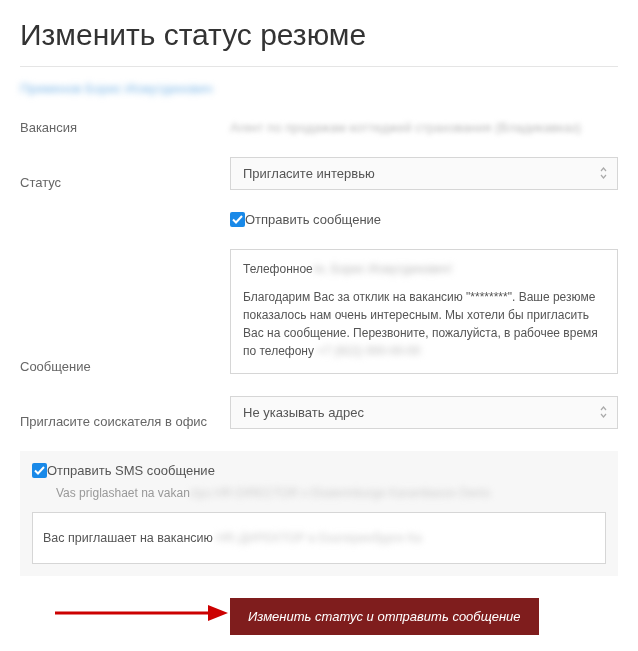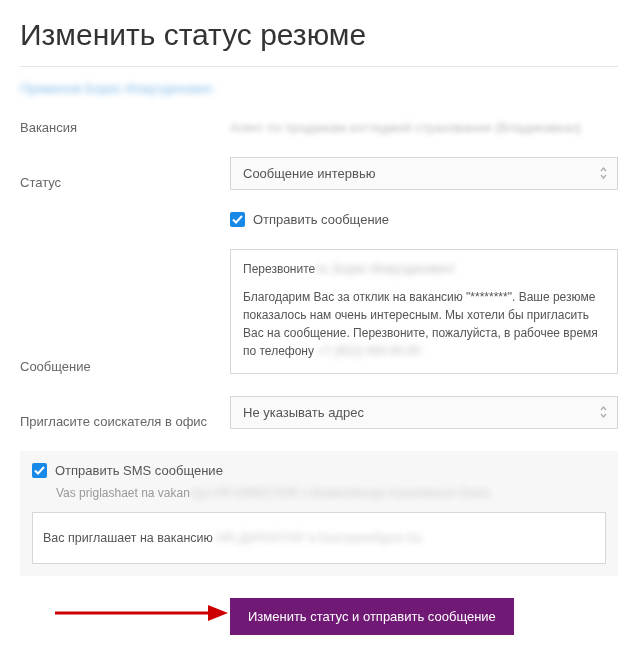--- a/index.html
+++ b/index.html
@@ -72,21 +72,20 @@
       right: 10px;
       top: 50%;
       transform: translateY(-50%);
       color: #aaa;
       font-size: 10px;
       line-height: 1;
     }
     .checkbox-row {
       display: flex;
       align-items: center;
-      gap: 8px;
       font-size: 13px;
       color: #555;
     }
     .checkbox-icon {
       width: 15px;
       height: 15px;
       background: #1989e8;
       border-radius: 2px;
       display: flex;
       align-items: center;
@@ -122,27 +121,28 @@
       width: 100%;
       border: 1px solid #d6d6d6;
       background: #fff;
       padding: 18px 10px;
       font-size: 12.5px;
       color: #555;
       position: relative;
     }
     .sms-input .blur-tail { filter: blur(3px); color: #ccc; }
     .submit-btn {
-      background: #701a75;
+      background: #7f1d1d;
       color: #fff;
       border: none;
       padding: 11px 18px;
       font-size: 13px;
       cursor: pointer;
       margin-left: 210px;
+      font-style: italic;
     }
     .arrow-annot {
       position: absolute;
       left: 30px;
       width: 180px;
       height: 30px;
       pointer-events: none;
     }
     .arrow-wrap { position: relative; }
     .arrow-annot svg { display: block; }
@@ -163,21 +163,21 @@
   <div class="field-col">
     <span class="blurred-text">Агент по продажам коттеджей страхования (Владикавказ)</span>
   </div>
 </div>
 
 
 <div class="row">
   <div class="label-col">Статус</div>
   <div class="field-col">
     <div class="select-box">
-      <span>Сообщение интервью</span>
+      <span>Пригласите интервью</span>
       <span class="select-arrow">
         <svg width="7" height="12" viewBox="0 0 7 12">
             <path d="M1 4 L3.5 1 L6 4 M1 8 L3.5 11 L6 8" stroke="#aaa" stroke-width="1.2" fill="none"></path>
           </svg>
       </span>
     </div>
   </div>
 </div>
 
 
@@ -194,21 +194,21 @@
     </label>
   </div>
 </div>
 
 
 <div class="row">
   <div class="label-col">Сообщение</div>
   <div class="field-col">
     <div class="message-box">
       <p>
-        <span>Перезвоните</span><span class="blur-part">те, Борис Исмутдинович!</span>
+        <span>Телефонное</span><span class="blur-part">те, Борис Исмутдинович!</span>
       </p>
       <p>
         <span>Благодарим Вас за отклик на вакансию "********". Ваше резюме показалось нам очень интересным. Мы хотели бы пригласить Вас на сообщение. Перезвоните, пожалуйста, в рабочее время по телефону </span><span class="blur-part">+7 (922) 000-00-00</span>
       </p>
       <p>
         <span>С уважением,</span><br>
         
       </p>
     </div>
   </div>

